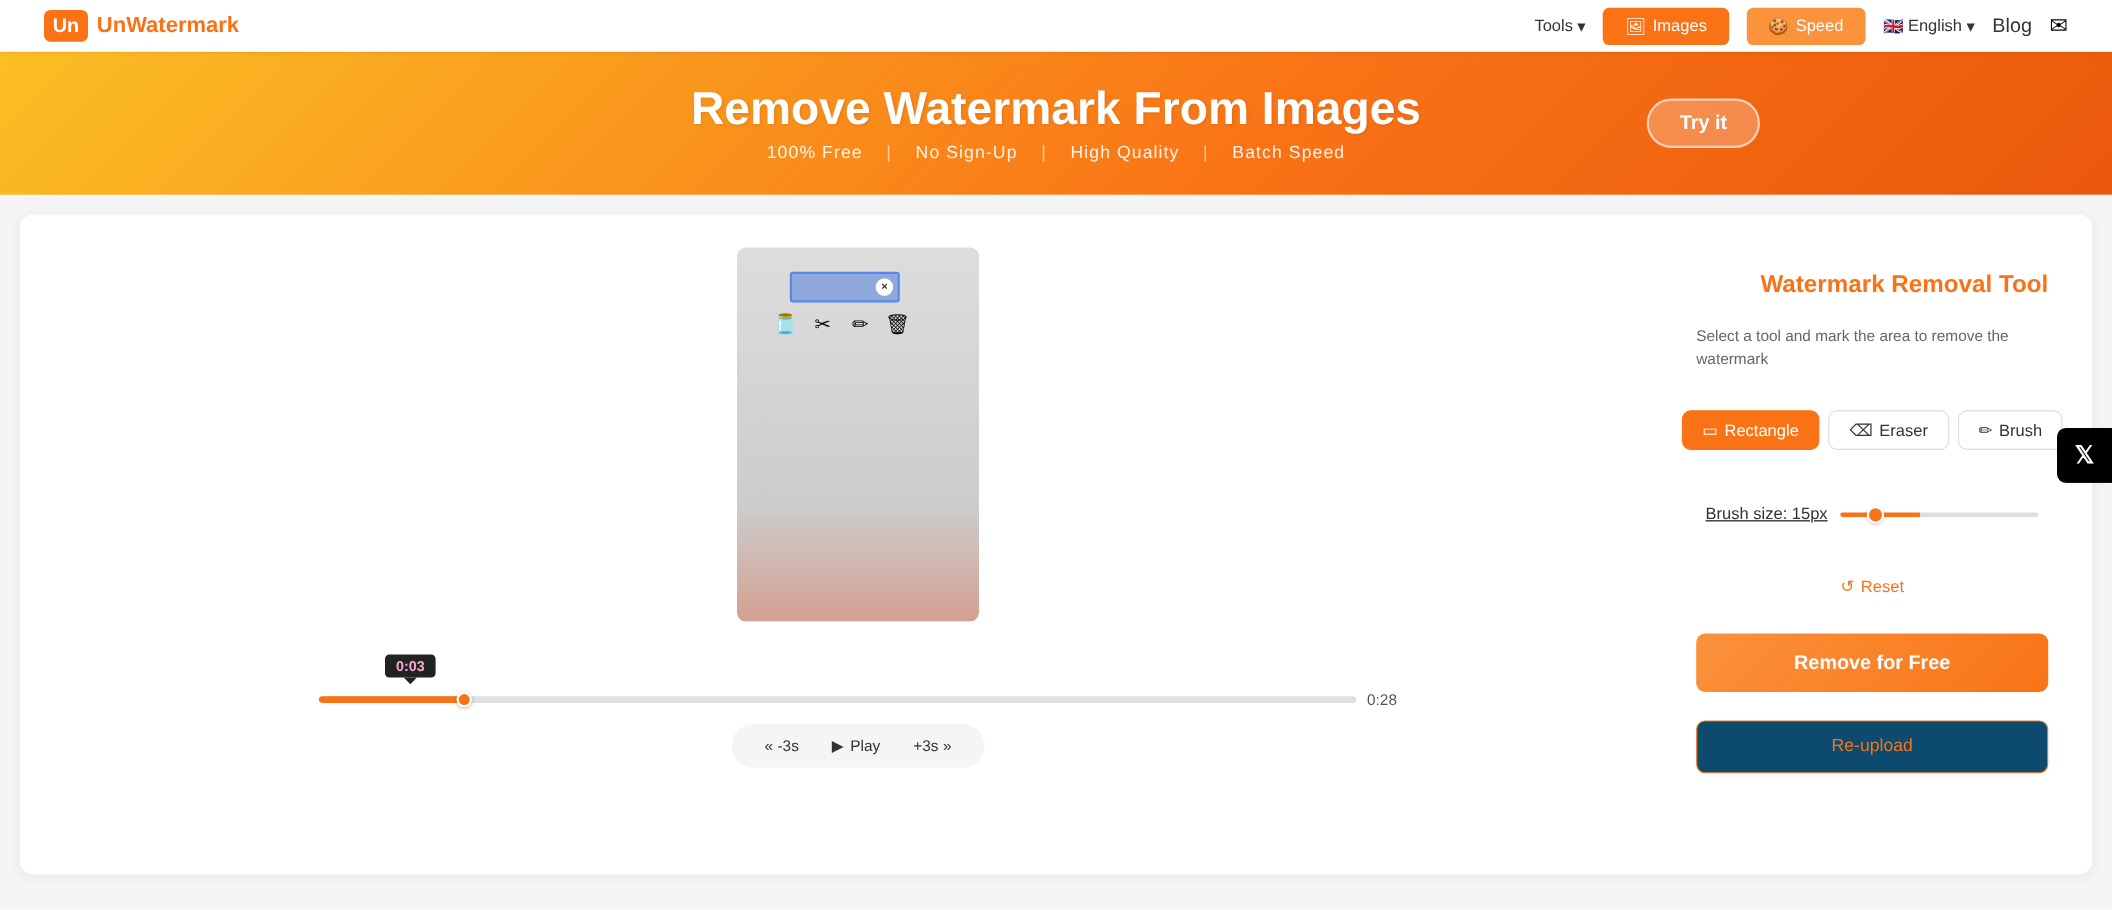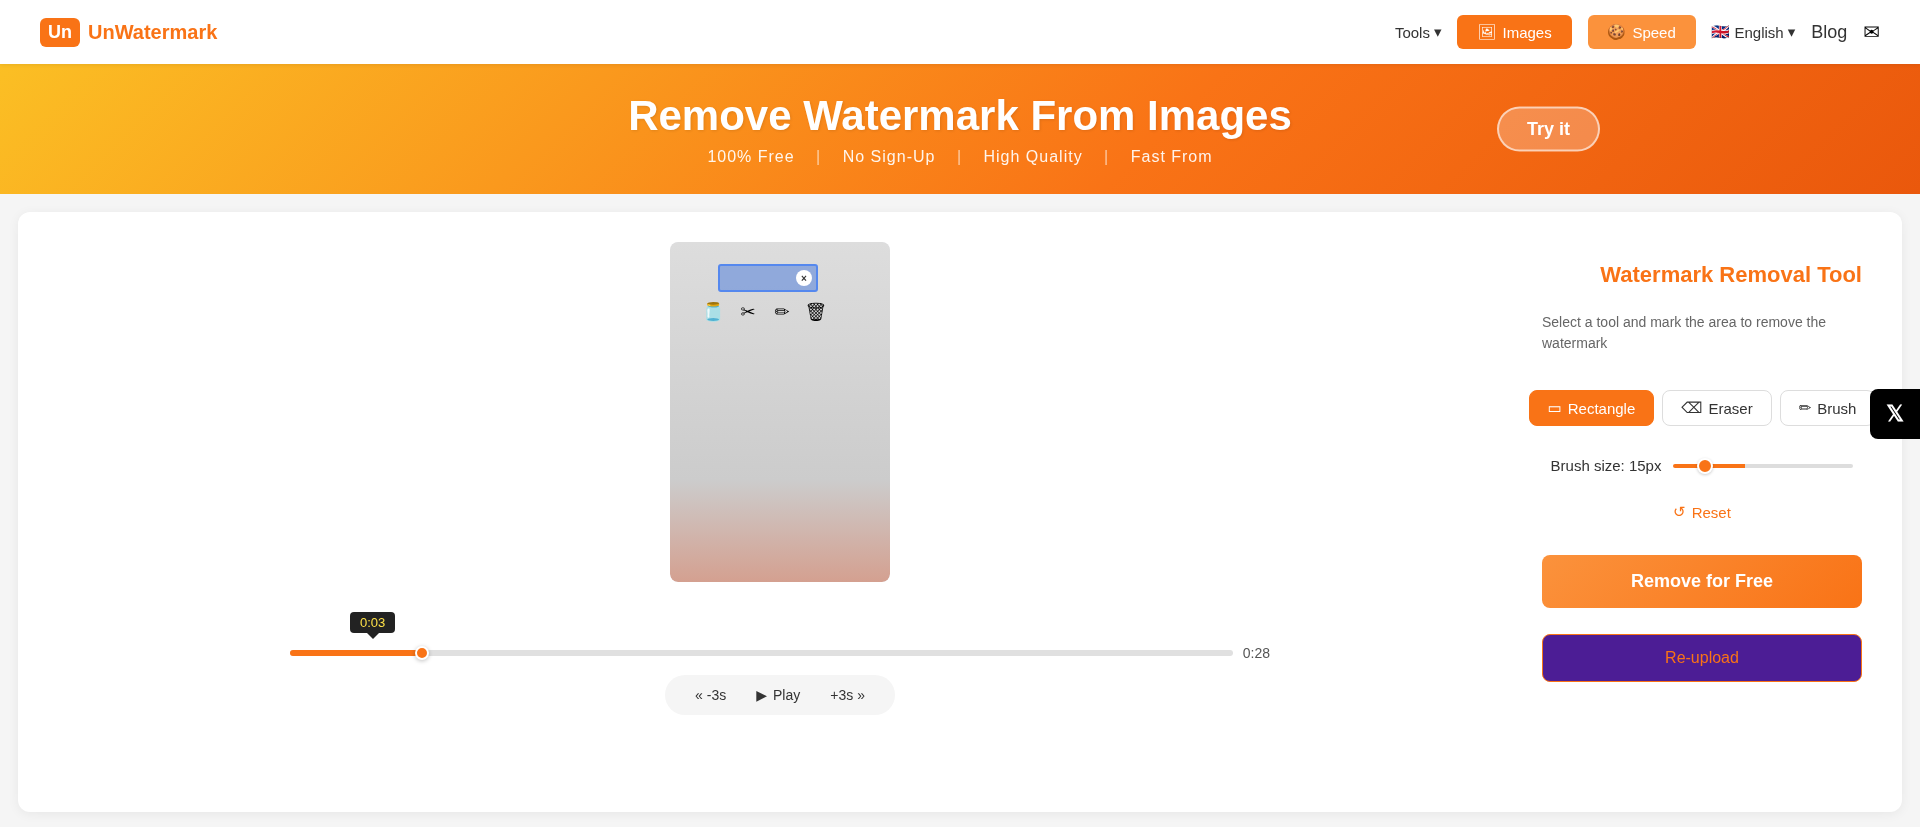--- a/index.html
+++ b/index.html
@@ -5,21 +5,21 @@
     * { margin: 0; padding: 0; box-sizing: border-box; }
     body { font-family: Arial, sans-serif; background: #f5f5f5; width: 1920px; min-height: 827px; overflow-x: hidden; }
 
     
     .navbar {
       display: flex;
       align-items: center;
       justify-content: space-between;
       background: #fff;
       padding: 0 40px;
-      height: 64px;
+      height: 47px;
       box-shadow: 0 1px 4px rgba(0,0,0,0.08);
       position: relative;
       z-index: 10;
     }
     .navbar-left { display: flex; align-items: center; gap: 8px; }
     .logo-box {
       background: #f97316;
       color: #fff;
       font-weight: bold;
       font-size: 18px;
@@ -162,27 +162,28 @@
     .timeline-section {
       width: 100%;
       max-width: 1050px;
       display: flex;
       flex-direction: column;
       align-items: center;
       gap: 10px;
     }
     .time-tooltip {
       background: #222;
-      color: #fde047;
+      color: #f9a8d4;
       font-size: 13px;
       padding: 3px 10px;
       border-radius: 4px;
       position: relative;
       display: inline-block;
       margin-bottom: 2px;
+      font-weight: bold;
     }
     .time-tooltip::after {
       content: '';
       position: absolute;
       bottom: -6px;
       left: 50%;
       transform: translateX(-50%);
       border-left: 6px solid transparent;
       border-right: 6px solid transparent;
       border-top: 6px solid #222;
@@ -286,21 +287,22 @@
       color: #fff;
       border-color: #f97316;
     }
 
     
     .brush-size-row {
       display: flex;
       align-items: center;
       gap: 12px;
       justify-content: center;
-      margin: 3px 0;
+      margin: 22px 0;
+      text-decoration: underline;
     }
     .brush-size-label { font-size: 15px; color: #333; }
     .brush-slider {
       width: 180px;
       -webkit-appearance: none;
       height: 4px;
       border-radius: 2px;
       background: linear-gradient(to right, #f97316 40%, #ddd 40%);
       outline: none;
       cursor: pointer;
@@ -333,21 +335,21 @@
       border: none;
       border-radius: 8px;
       width: 100%;
       padding: 16px;
       font-size: 18px;
       font-weight: bold;
       cursor: pointer;
       margin-top: 8px;
     }
     .reupload-btn {
-      background: #4c1d95;
+      background: #0c4a6e;
       color: #f97316;
       border: 1.5px solid #f97316;
       border-radius: 8px;
       width: 100%;
       padding: 14px;
       font-size: 16px;
       cursor: pointer;
       margin-top: 6px;
     }
 
@@ -408,21 +410,21 @@
 <div class="hero">
   <div class="hero-content">
     <div class="hero-title">Remove Watermark From Images</div>
     <div class="hero-subtitle">
       <span>100% Free</span>
       <span class="pipe">|</span>
       <span>No Sign-Up</span>
       <span class="pipe">|</span>
       <span>High Quality</span>
       <span class="pipe">|</span>
-      <span>Fast From</span>
+      <span>Batch Speed</span>
     </div>
   </div>
   <button class="try-it-btn">Try it</button>
 </div>
 
 <div class="main-content">
 
   <div class="video-panel">
 
     <div class="video-container">

